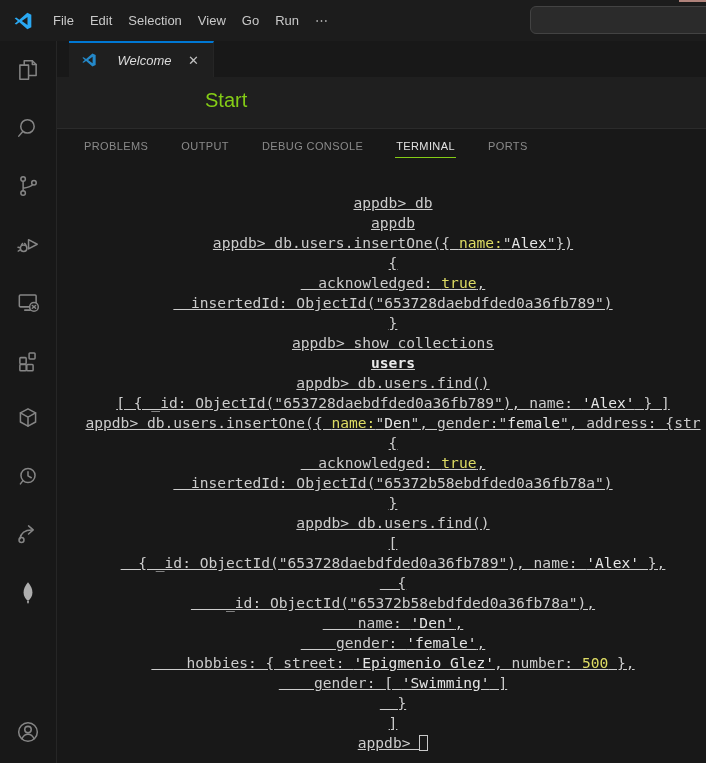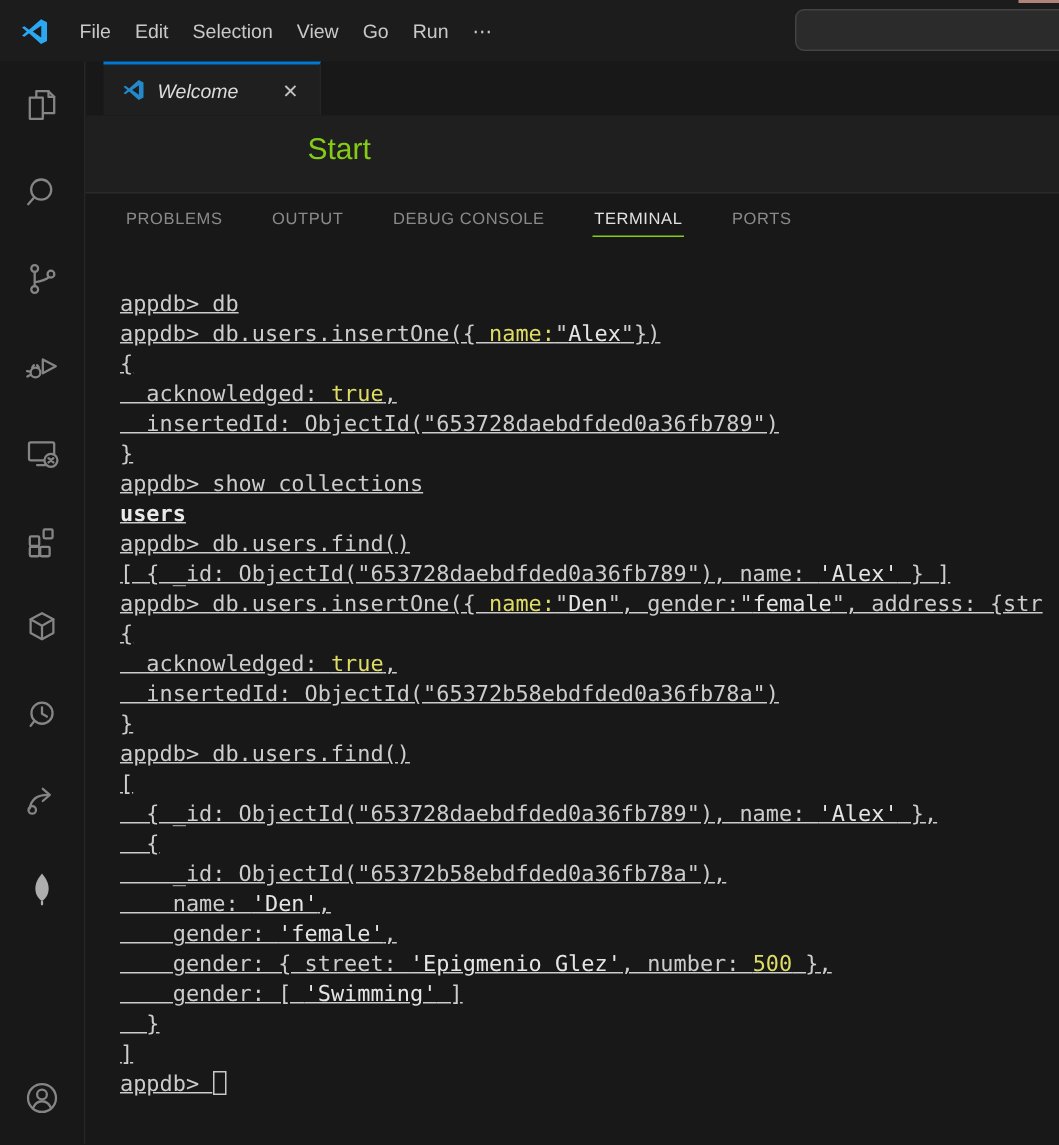--- a/index.html
+++ b/index.html
@@ -1,18 +1,18 @@
 <!DOCTYPE html>
 <html><head>
 <meta charset="utf-8">
 <style>
   * { margin:0; padding:0; box-sizing:border-box; }
   html,body { width:706px; height:763px; overflow:hidden; background:#181818;
               font-family:"Liberation Sans", sans-serif; }
-  .app { position:relative; width:706px; height:585px; background:#181818; }
+  .app { position:relative; width:706px; height:585px; background:#181818;text-align:center; }
 
   
   .titlebar { position:absolute; left:0; top:0; width:706px; height:41px;
               background:#1c1c1c; display:flex; align-items:center; }
   .logo { width:20px; height:20px; margin:0 12px 0 13px; flex:0 0 auto; }
   .menu-item { color:#c9c9c9; font-size:13px; padding:0 8px; line-height:41px; cursor:default; }
   .nav-arrows { margin-left:auto; display:flex; align-items:center; gap:12px; padding-right:16px; }
   .nav-arrow { color:#9b9b9b; font-size:16px; }
   .nav-arrow.fwd { color:#8a8a8a; }
   .cmd-center { position:absolute; left:530px; right:-8px; top:6px; height:28px;
@@ -184,20 +184,21 @@
     <div class="panel">
       <div class="panel-tabs">
         <span class="panel-tab">PROBLEMS</span>
         <span class="panel-tab">OUTPUT</span>
         <span class="panel-tab">DEBUG CONSOLE</span>
         <span class="panel-tab active">TERMINAL</span>
         <span class="panel-tab">PORTS</span>
       </div>
       <div class="terminal">
           <div class="tline"><span>appdb&gt; db</span></div>
+          <div class="tline"><span>appdb</span></div>
           <div class="tline"><span>appdb&gt; db.users.insertOne({ </span><span class="y">name:</span><span>"</span><span class="g">Alex</span><span>"})</span></div>
           <div class="tline"><span>{</span></div>
           <div class="tline"><span>  acknowledged: </span><span class="y">true</span><span>,</span></div>
           <div class="tline"><span>  insertedId: ObjectId("653728daebdfded0a36fb789")</span></div>
           <div class="tline"><span>}</span></div>
           <div class="tline"><span>appdb&gt; show collections</span></div>
           <div class="tline"><span class="b">users</span></div>
           <div class="tline"><span>appdb&gt; db.users.find()</span></div>
           <div class="tline"><span>[ { _id: ObjectId("653728daebdfded0a36fb789"), name: </span><span class="g">'Alex'</span><span> } ]</span></div>
           <div class="tline"><span>appdb&gt; db.users.insertOne({ </span><span class="y">name:</span><span>"</span><span class="g">Den</span><span>", gender:"</span><span class="g">female</span><span>", address: {str</span></div>
@@ -205,21 +206,21 @@
           <div class="tline"><span>  acknowledged: </span><span class="y">true</span><span>,</span></div>
           <div class="tline"><span>  insertedId: ObjectId("65372b58ebdfded0a36fb78a")</span></div>
           <div class="tline"><span>}</span></div>
           <div class="tline"><span>appdb&gt; db.users.find()</span></div>
           <div class="tline"><span>[</span></div>
           <div class="tline"><span>  { _id: ObjectId("653728daebdfded0a36fb789"), name: </span><span class="g">'Alex'</span><span> },</span></div>
           <div class="tline"><span>  {</span></div>
           <div class="tline"><span>    _id: ObjectId("65372b58ebdfded0a36fb78a"),</span></div>
           <div class="tline"><span>    name: </span><span class="g">'Den'</span><span>,</span></div>
           <div class="tline"><span>    gender: </span><span class="g">'female'</span><span>,</span></div>
-          <div class="tline"><span>    gender: { street: </span><span class="g">'Epigmenio Glez'</span><span>, number: </span><span class="y">500</span><span> },</span></div>
+          <div class="tline"><span>    hobbies: { street: </span><span class="g">'Epigmenio Glez'</span><span>, number: </span><span class="y">500</span><span> },</span></div>
           <div class="tline"><span>    gender: [ </span><span class="g">'Swimming'</span><span> ]</span></div>
           <div class="tline"><span>  }</span></div>
           <div class="tline"><span>]</span></div>
           <div class="tline"><span>appdb&gt; </span><span class="cursor"></span></div>
         </div>
     </div>
 
   </div>
 </div>
 

